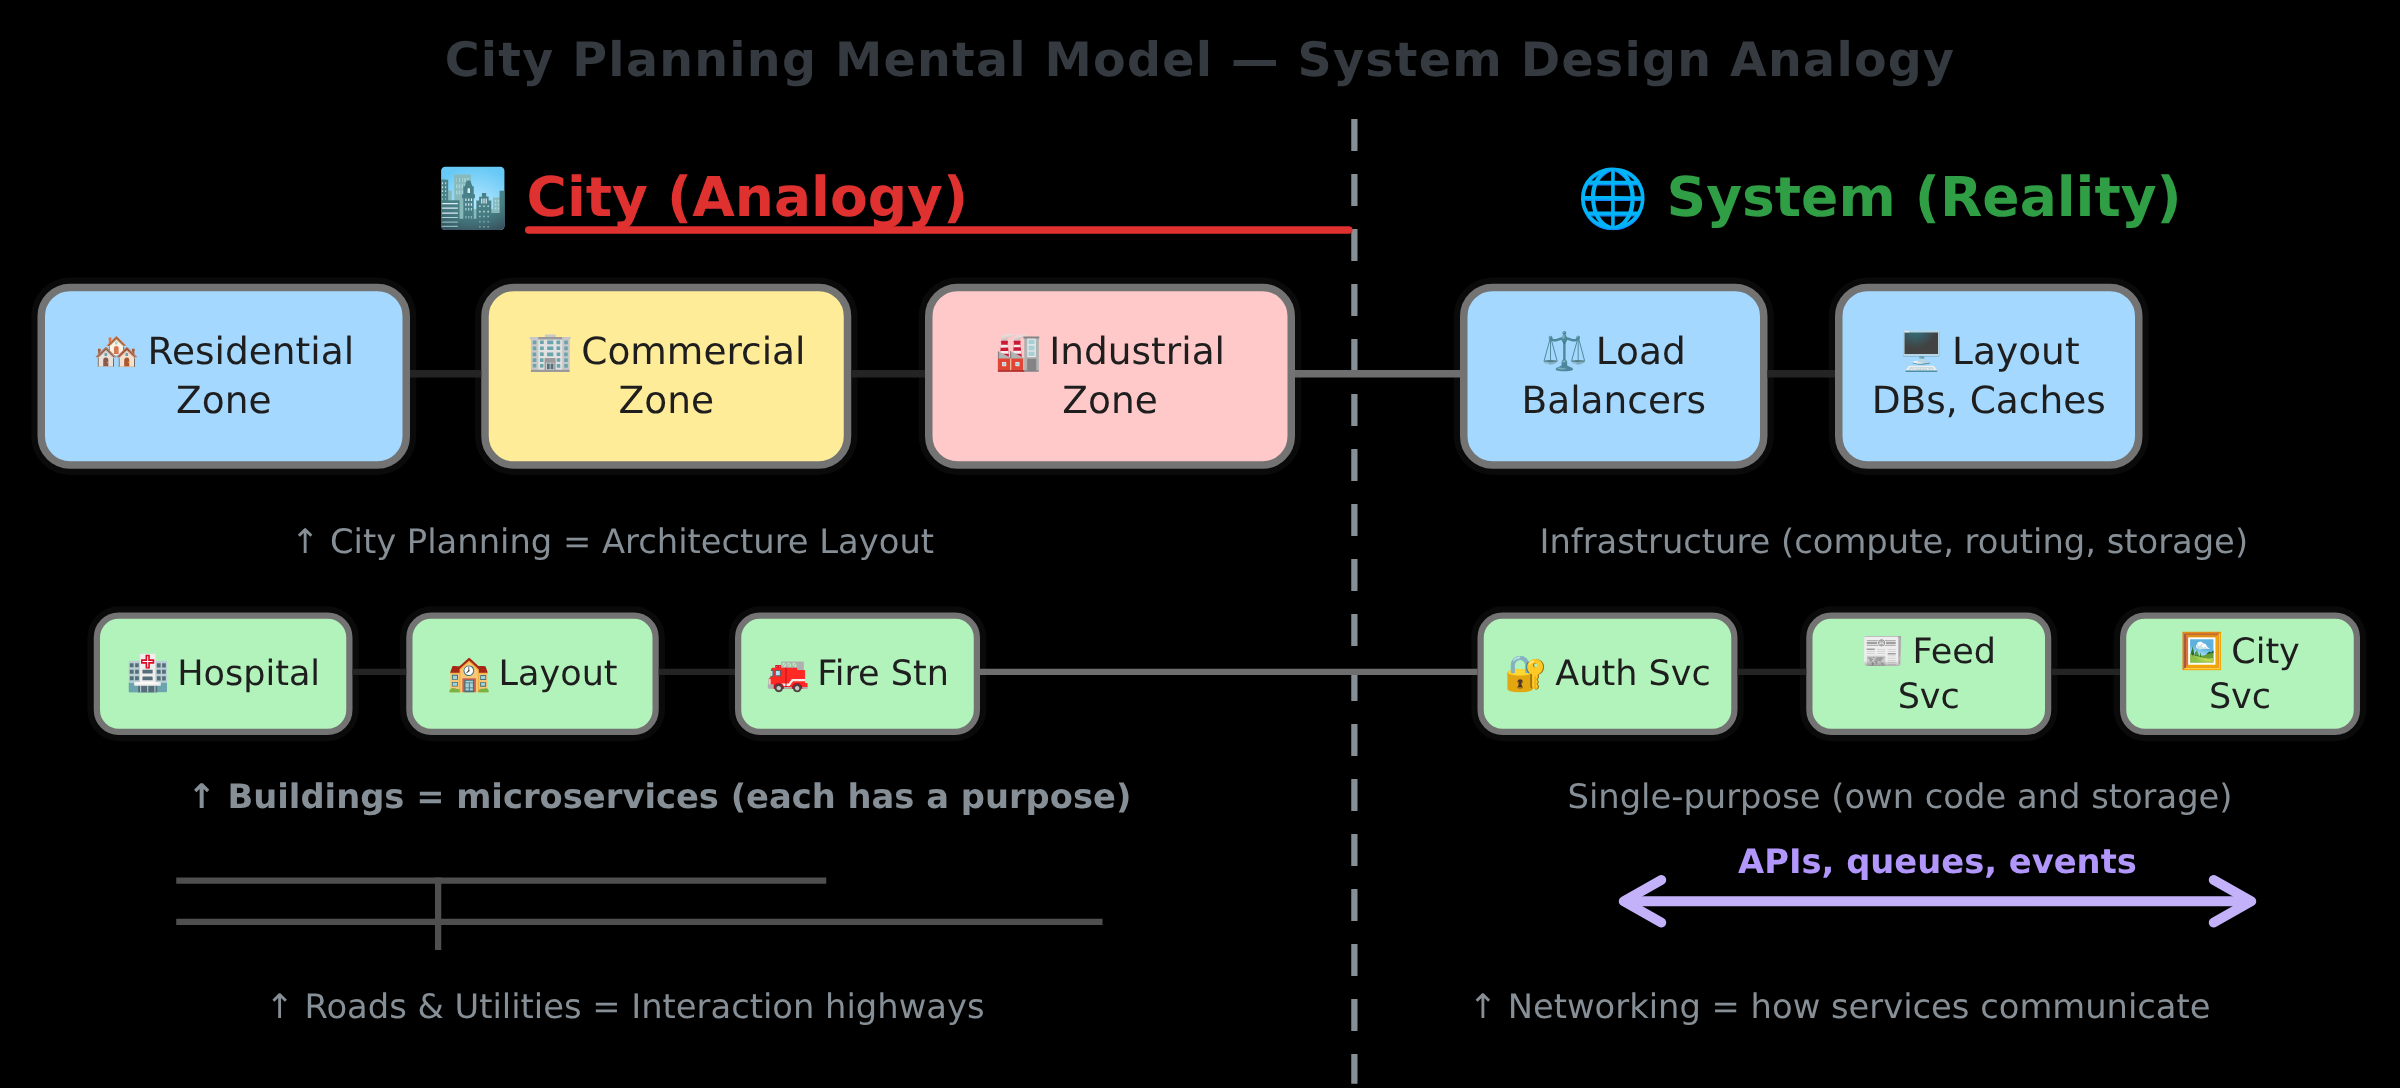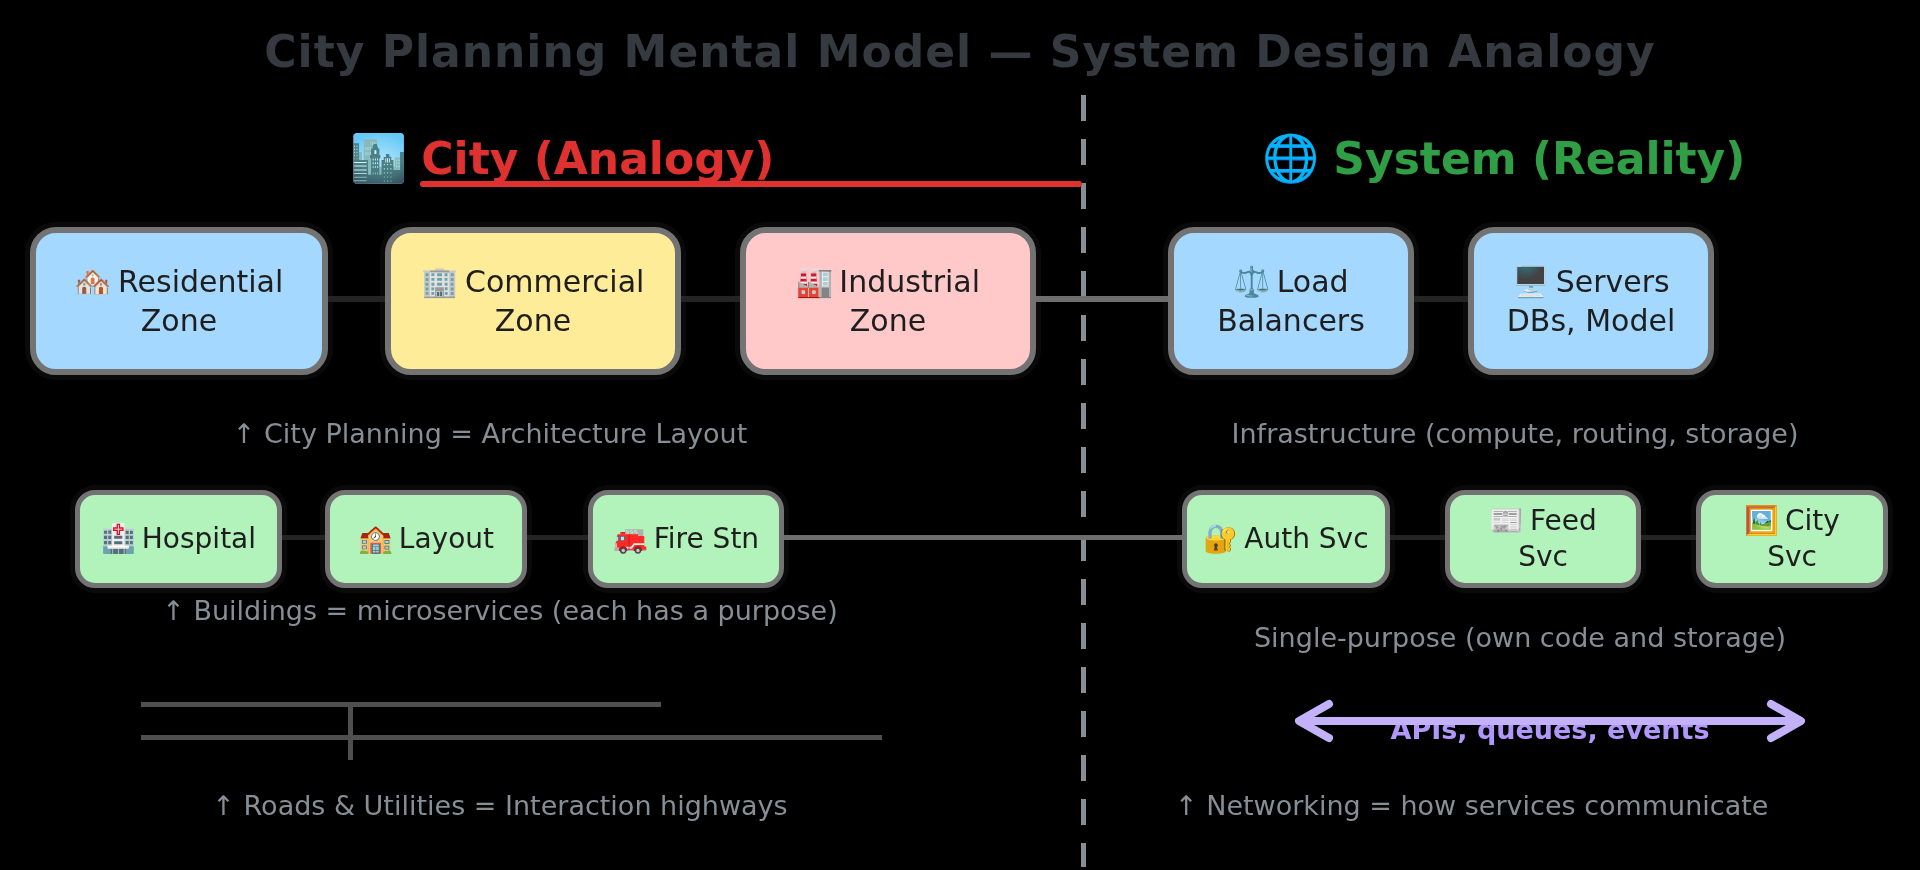--- a/index.html
+++ b/index.html
@@ -2,21 +2,21 @@
 <html><head>
 <meta charset="utf-8">
 <style>
   html,body { margin:0; padding:0; background:#000; }
   #stage {
     position:relative; width:1920px; height:870px; overflow:hidden;
     background:#000; font-family:"DejaVu Sans", sans-serif;
   }
   .title {
     position:absolute; top:26px; left:0; width:100%;
-    text-align:center; font-size:44px; font-weight:700;
+    text-align:center; font-size:38px; font-weight:700;
     color:#343a40; letter-spacing:1px;
   }
   .divider {
     position:absolute; left:1081px; top:95px; width:5px; height:772px;
     background:repeating-linear-gradient(180deg,#868e96 0 26px,transparent 26px 44px);
   }
   .col-header {
     position:absolute; top:128px; height:60px;
     display:flex; align-items:center; gap:14px;
     font-size:44px; font-weight:700;
@@ -40,21 +40,21 @@
   .caption {
     position:absolute; color:#868e96; font-size:27px;
     text-align:center; white-space:nowrap;
   }
   .hline { position:absolute; height:6px; background:#242424; }
   .hline.gray { background:#6e6e6e; }
   .hline.road { background:#4f4f4f; height:5px; }
   .vline { position:absolute; width:5px; background:#4f4f4f; }
   .arrow-label {
     position:absolute; left:1280px; top:674px; width:540px;
-    text-align:center; color:#b197fc; font-size:27px; font-weight:600;margin-top:40px;
+    text-align:center; color:#b197fc; font-size:27px; font-weight:600;
   }
   .arrow-svg { position:absolute; left:1285px; top:698px; }
 </style>
 </head>
 <body>
 
 <div id="stage">
 
   <div class="title">City Planning Mental Model — System Design Analogy</div>
 
@@ -78,21 +78,21 @@
     <div><span class="icon">🏢</span><span>Commercial Zone</span></div>
   </div>
   <div class="box" style="left: 740px; top: 227px; width: 296px; height: 148px; background: rgb(255, 201, 201);">
     <div><span class="icon">🏭</span><span>Industrial Zone</span></div>
   </div>
 
   <div class="box" style="left: 1168px; top: 227px; width: 246px; height: 148px; background: rgb(165, 216, 255);">
     <div><span class="icon">⚖️</span><span>Load Balancers</span></div>
   </div>
   <div class="box" style="left: 1468px; top: 227px; width: 246px; height: 148px; background: rgb(165, 216, 255);">
-    <div><span class="icon">🖥️</span><span>Servers DBs, Model</span></div>
+    <div><span class="icon">🖥️</span><span>Layout DBs, Caches</span></div>
   </div>
 
   <div class="hline" style="left:328px; top:296px; width:57px;"></div>
   <div class="hline" style="left:681px; top:296px; width:59px;"></div>
   <div class="hline gray" style="left:1036px; top:296px; width:132px;"></div>
   <div class="hline" style="left:1414px; top:296px; width:54px;"></div>
 
   <div class="caption" style="left:200px; top:418px; width:580px;">↑ City Planning = Architecture Layout</div>
   <div class="caption" style="left:1230px; top:418px; width:570px;">Infrastructure (compute, routing, storage)</div>
 
@@ -115,21 +115,21 @@
   <div class="box small" style="left: 1696px; top: 490px; width: 192px; height: 98px; background: rgb(178, 242, 187);">
     <div><span class="icon">🖼️</span><span>City Svc</span></div>
   </div>
 
   <div class="hline" style="left:282px; top:535px; width:43px; height:5px;"></div>
   <div class="hline" style="left:527px; top:535px; width:61px; height:5px;"></div>
   <div class="hline gray" style="left:784px; top:535px; width:398px; height:5px;"></div>
   <div class="hline" style="left:1390px; top:535px; width:55px; height:5px;"></div>
   <div class="hline" style="left:1641px; top:535px; width:55px; height:5px;"></div>
 
-  <div class="caption" style="left:150px; top:595px; width:700px;">↑ Buildings = microservices (each has a purpose)</div>
+  <div class="caption" style="left:150px; top:622px; width:700px;font-weight:bold;">↑ Buildings = microservices (each has a purpose)</div>
   <div class="caption" style="left:1240px; top:622px; width:560px;">Single-purpose (own code and storage)</div>
 
   <div class="hline road" style="left:141px; top:702px; width:520px;"></div>
   <div class="vline" style="left:348px; top:702px; height:58px;"></div>
   <div class="hline road" style="left:141px; top:735px; width:741px;"></div>
 
   <div class="arrow-label">APIs, queues, events</div>
   <svg class="arrow-svg" width="530" height="46" viewBox="0 0 530 46">
     <line x1="20" y1="23" x2="510" y2="23" stroke="#c3b2fa" stroke-width="8" stroke-linecap="round"></line>
     <path d="M44 6 L14 23 L44 40" fill="none" stroke="#c3b2fa" stroke-width="8" stroke-linecap="round" stroke-linejoin="round"></path>

